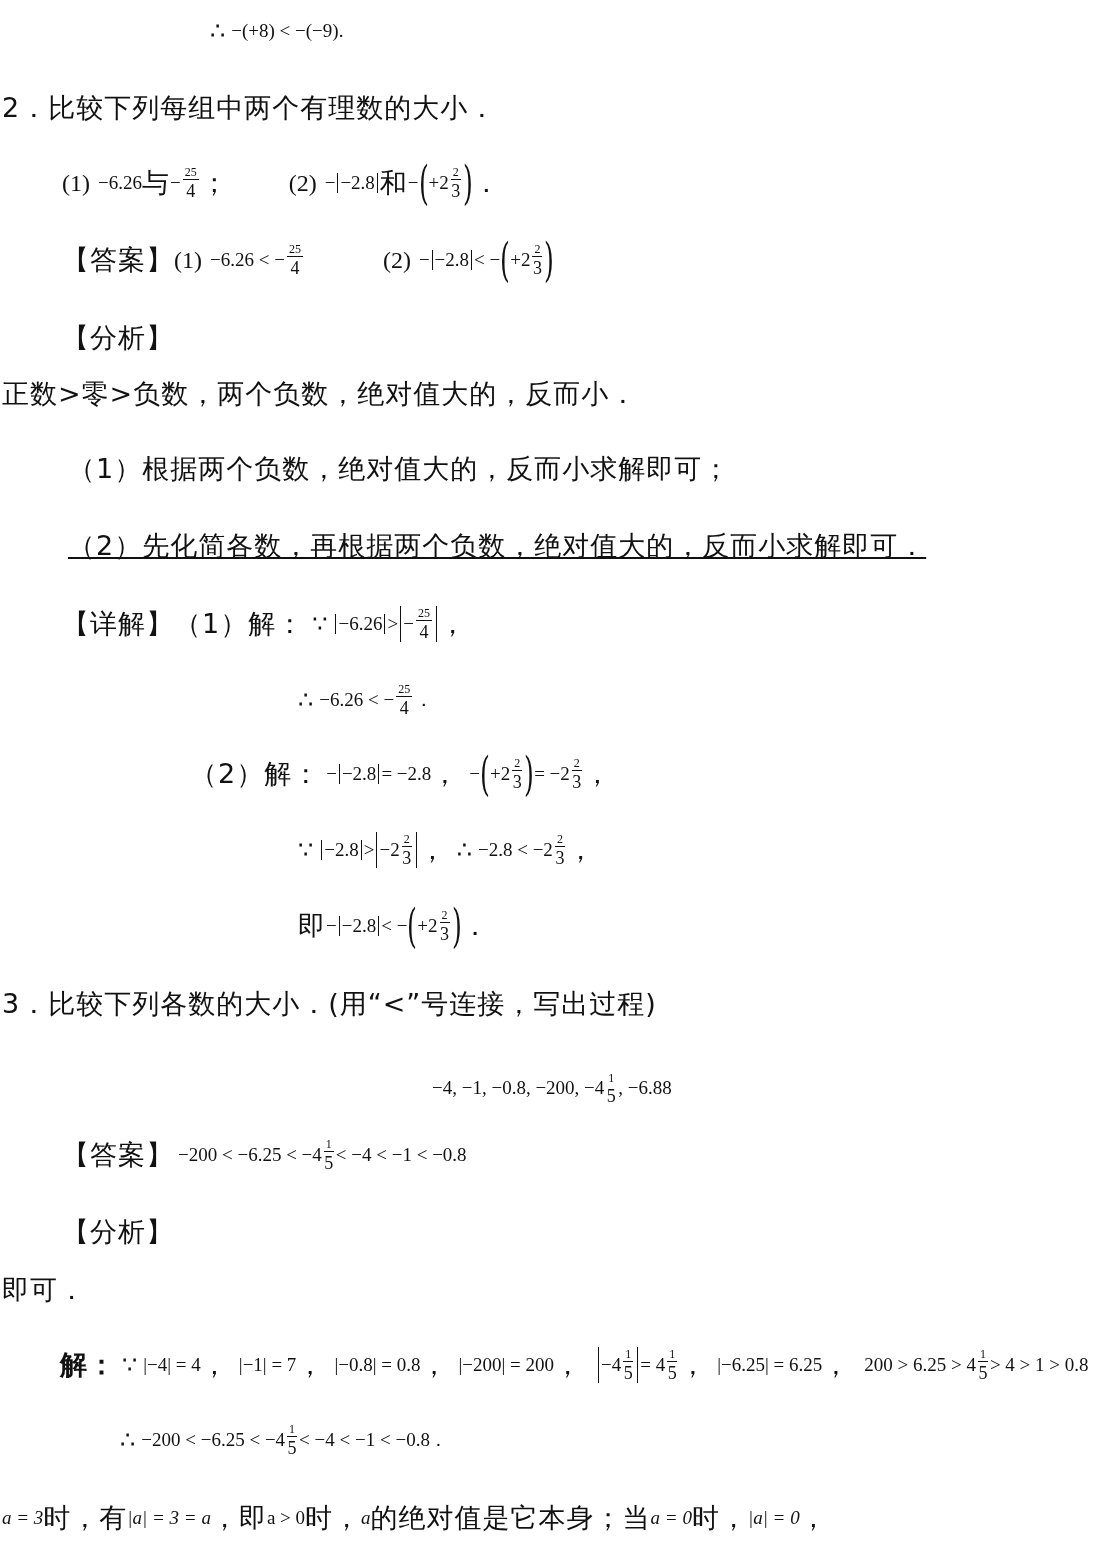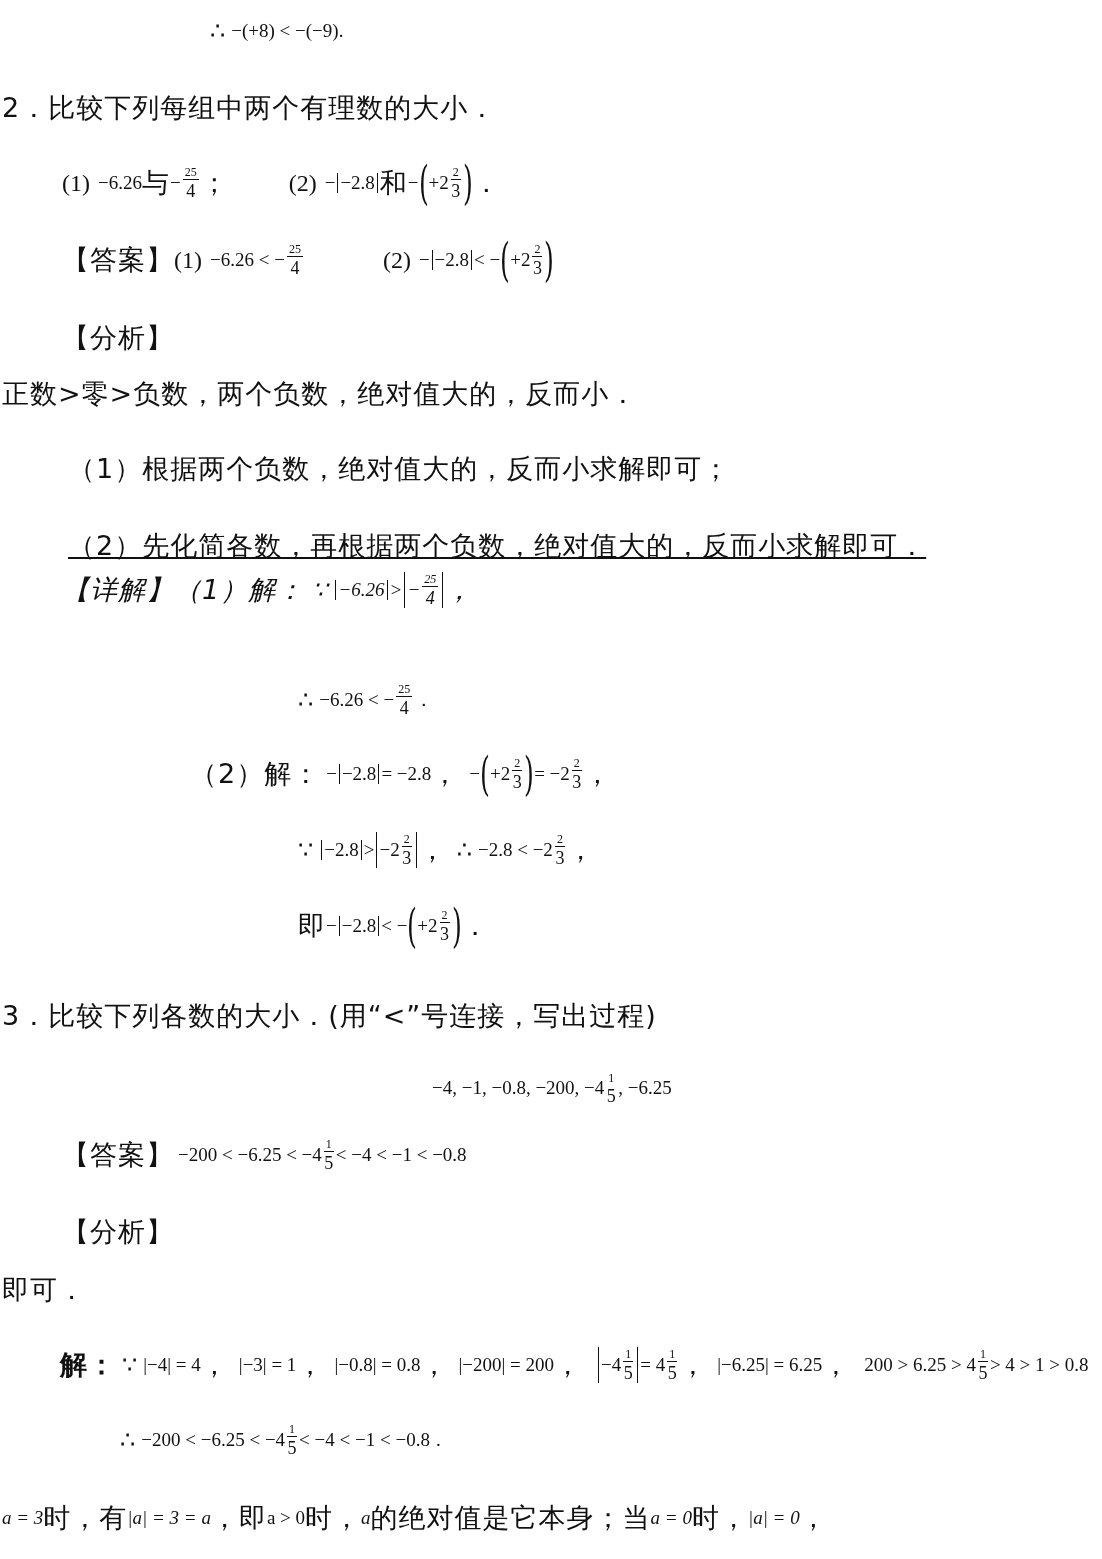--- a/index.html
+++ b/index.html
@@ -83,21 +83,21 @@
   <span class="paren">)</span>
 </div>
 
 <div class="line cjk" style="left:62px; top:318px; height:40px;">
   <span>【分析】</span>
 </div>
 <div class="line cjk" style="left:2px; top:374px; height:40px;">正数&gt;零&gt;负数，两个负数，绝对值大的，反而小．</div>
 <div class="line cjk" style="left:68px; top:449px; height:40px;">（1）根据两个负数，绝对值大的，反而小求解即可；</div>
 <div class="line cjk" style="left:68px; top:526px; height:40px;text-decoration:underline;">（2）先化简各数，再根据两个负数，绝对值大的，反而小求解即可．</div>
 
-<div class="line" style="left:62px; top:562px; height:56px;font-style:italic;">
+<div class="line" style="left:62px; top:596px; height:56px;">
   <span class="cjk">【详解】</span>
   <span class="cjk">（1）解：</span>
   <span class="therefore" style="margin-left:8px;">∵</span>
   <span class="abss"></span>
   <span class="m">−6.26</span>
   <span class="abss"></span>
   <span class="m">&gt;</span>
   <span class="absbar"></span>
   <span class="m">−</span>
   <span class="frac">
@@ -172,49 +172,49 @@
   <span class="paren">(</span>
   <span class="m">+2</span>
   <span class="frac">
       <span class="n m">2</span>
       <span class="d m">3</span>
     </span>
   <span class="paren">)</span>
   <span class="cjk">．</span>
 </div>
 
-<div class="line cjk" style="left:2px; top:984px; height:40px;margin-top:12px;">3．比较下列各数的大小．(用“&lt;”号连接，写出过程)</div>
+<div class="line cjk" style="left:2px; top:984px; height:40px;">3．比较下列各数的大小．(用“&lt;”号连接，写出过程)</div>
 <div class="line" style="left:432px; top:1056px; height:50px;margin-top:7px;">
   <span class="m">−4, −1, −0.8, −200, −4</span>
   <span class="frac">
       <span class="n m" style="border-bottom:none">1</span>
       <span class="d m">5</span>
     </span>
-  <span class="m">, −6.25</span>
+  <span class="m">, −6.88</span>
 </div>
 <div class="line" style="left:62px; top:1130px; height:50px;">
   <span class="cjk">【答案】</span>
   <span class="m sp" style="margin-left:4px;">−200 &lt; −6.25 &lt; −4</span>
   <span class="frac">
       <span class="n m">1</span>
       <span class="d m">5</span>
     </span>
   <span class="m">&lt; −4 &lt; −1 &lt; −0.8</span>
 </div>
 <div class="line cjk" style="left:62px; top:1212px; height:40px;">
   <span>【分析】</span>
 </div>
 <div class="line cjk" style="left:2px; top:1270px; height:40px;">即可．</div>
 
 <div class="line" style="left:60px; top:1337px; height:56px;">
   <span class="cjk bold">解：</span>
   <span class="therefore" style="margin-left:6px;">∵</span>
   <span class="m">|−4| = 4</span>
   <span class="cjk" style="margin-right:10px">，</span>
-  <span class="m">|−3| = 1</span>
+  <span class="m">|−1| = 7</span>
   <span class="cjk" style="margin-right:10px">，</span>
   <span class="m">|−0.8| = 0.8</span>
   <span class="cjk" style="margin-right:10px">，</span>
   <span class="m">|−200| = 200</span>
   <span class="cjk" style="margin-right:14px">，</span>
   <span class="absbar"></span>
   <span class="m">−4</span>
   <span class="frac">
       <span class="n m">1</span>
       <span class="d m">5</span>

